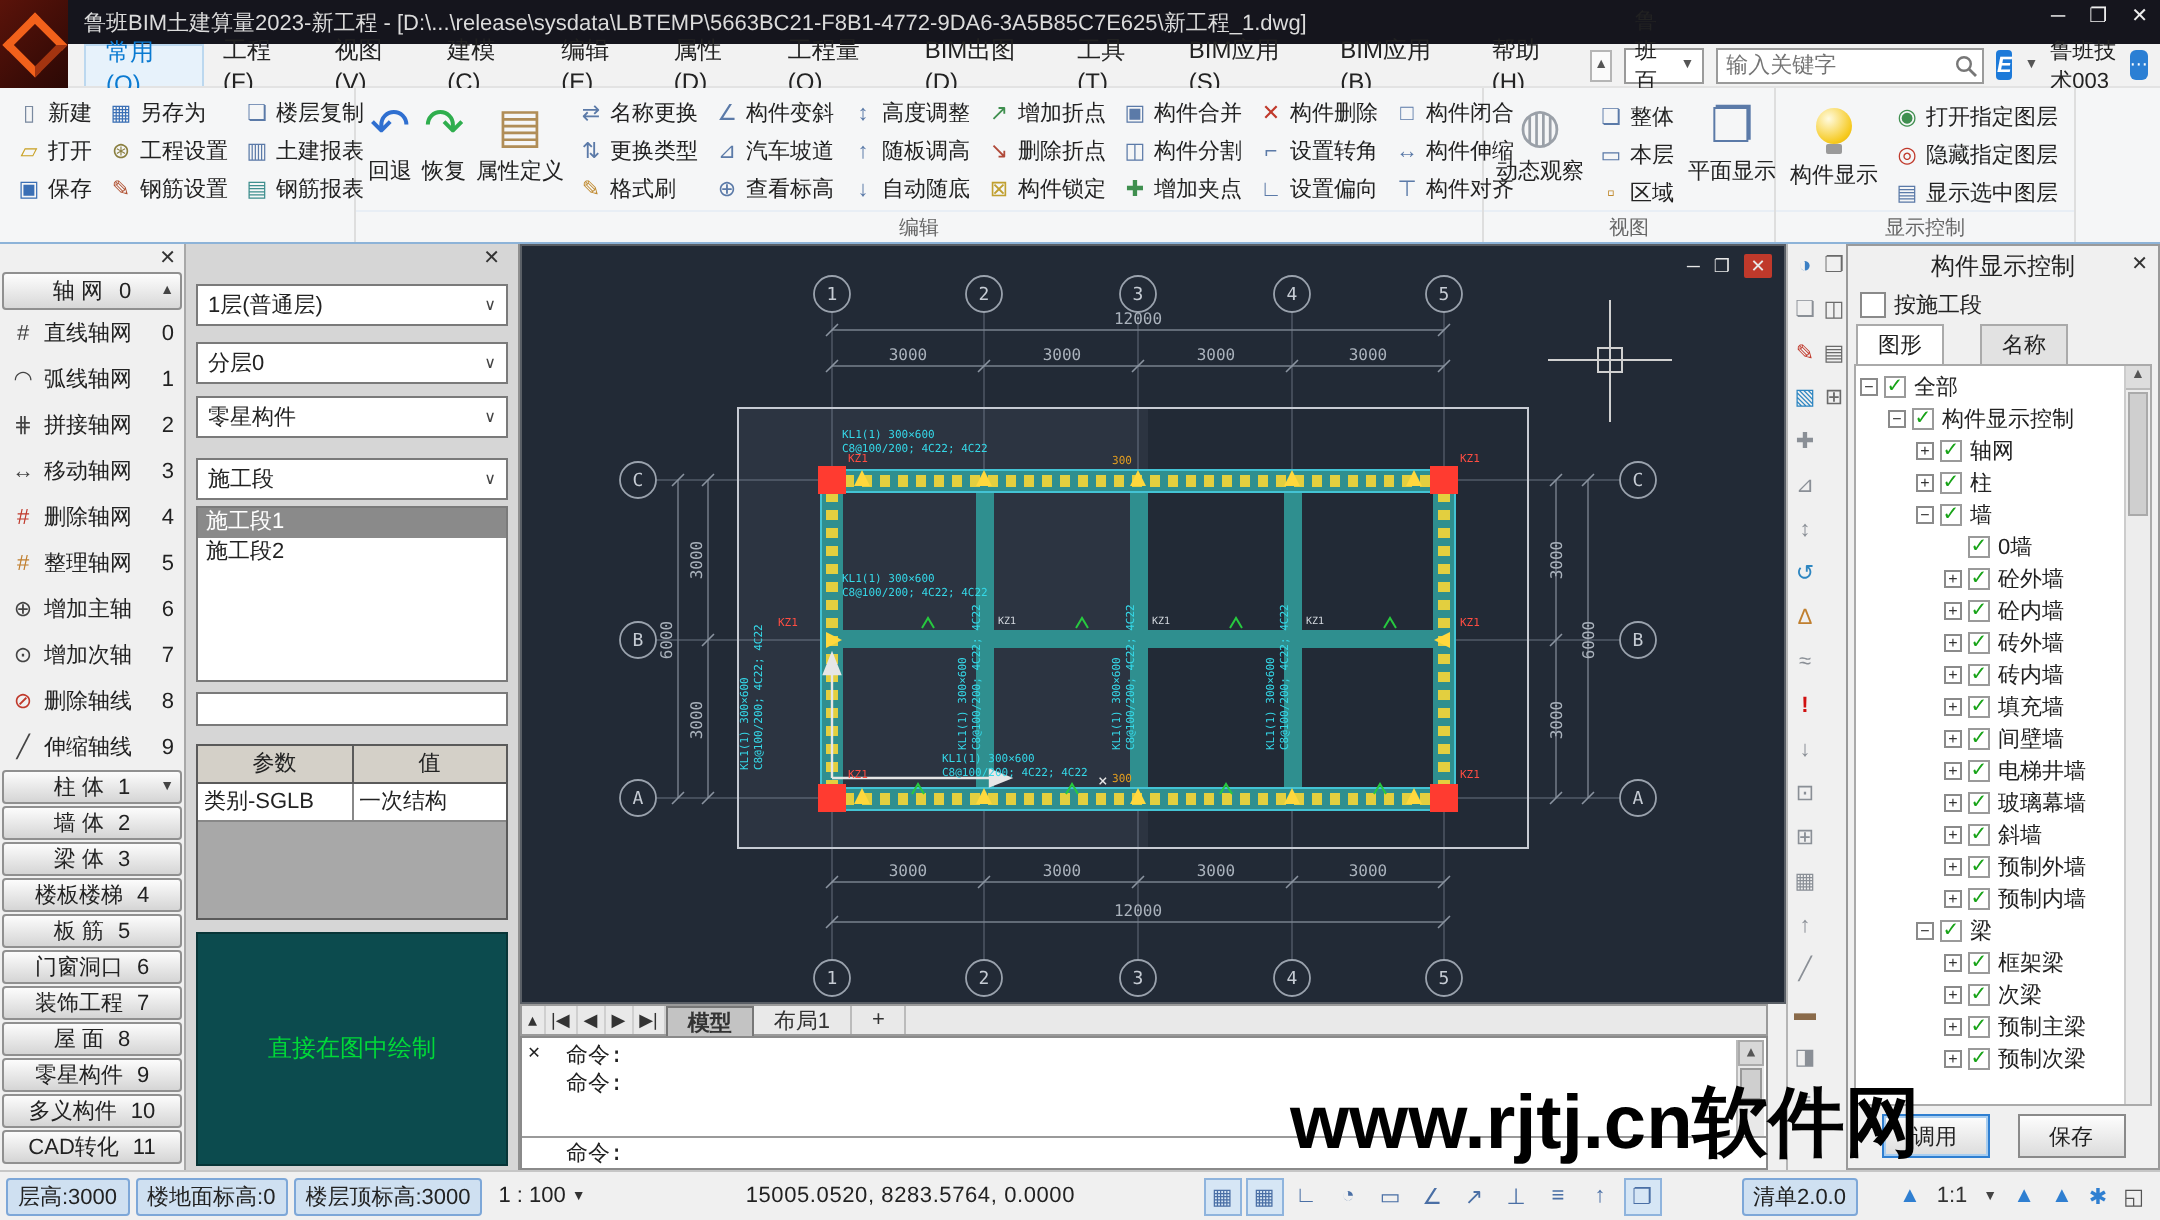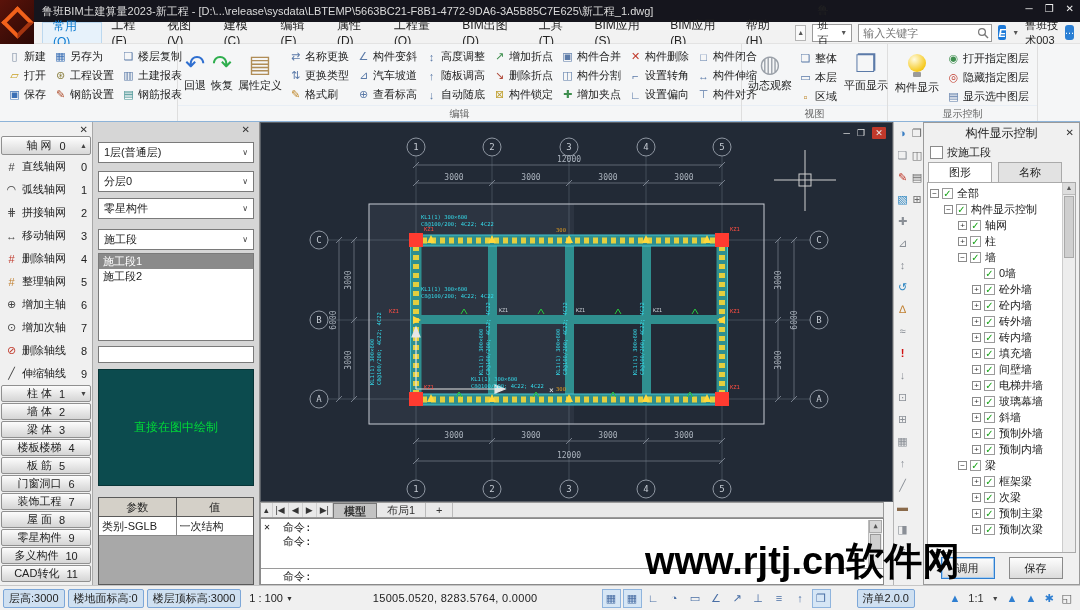--- a/index.html
+++ b/index.html
@@ -117,21 +117,21 @@
   .rt-col{display:flex;flex-direction:column;align-items:center;padding-top:4px}
   .rt-ico{width:15px;height:15px;margin-bottom:7px;font-size:11px;line-height:15px;text-align:center}
   
   #displaypanel{position:absolute;left:923px;top:122px;width:157px;height:463px;background:#f0f0f0;
                 border:1px solid #9a9a9a;box-sizing:border-box;display:flex;flex-direction:column}
   #dp-title{height:20px;display:flex;align-items:center;justify-content:center;font-size:12px;position:relative;flex:none}
   #dp-title .closex{position:absolute;right:5px;top:4px}
   .cbrow{display:flex;align-items:center;gap:4px;padding:2px 6px;font-size:11px;flex:none}
   .cbox{width:11px;height:11px;border:1px solid #8a8a8a;background:#fff;flex:none}
   #dp-tabs{display:flex;padding-left:4px;flex:none}
-  .dptab{padding:2px 20px;font-size:11px;border:1px solid #aaa;border-bottom:none;background:#e2e2e2;margin-right:6px}
+  .dptab{padding:2px 10px;font-size:11px;border:1px solid #aaa;border-bottom:none;background:#e2e2e2;margin-right:18px}
   .dptab.active{background:#fff}
   #dp-tree{flex:1;background:#fff;border:1px solid #aaa;margin:0 3px;position:relative;overflow:hidden;padding-top:2px}
   .tr-row{display:flex;align-items:center;height:16px;font-size:11px;white-space:nowrap}
   .exp{width:9px;height:9px;border:1px solid #8a8a8a;background:#fff;font-size:8px;line-height:7px;
        text-align:center;margin-right:3px;color:#333;flex:none;box-sizing:border-box}
   .exp:empty{visibility:hidden}
   .cb{width:11px;height:11px;border:1px solid #9a9a9a;background:#fff;color:#17a317;font-size:10px;
       font-weight:bold;line-height:9px;text-align:center;margin-right:4px;flex:none;box-sizing:border-box}
   #treescroll{position:absolute;right:0;top:0;bottom:0;width:12px;background:#ededed;border-left:1px solid #ccc}
   #treescroll .sa{height:11px;font-size:7px;text-align:center;color:#555;line-height:10px;background:#ddd;border-bottom:1px solid #bbb}
@@ -143,21 +143,21 @@
   
   #statusbar{position:absolute;left:0;top:585px;width:1080px;height:25px;background:#f0f0f0;
              border-top:1px solid #c6c6c6;display:flex;align-items:center;font-size:11px;box-sizing:border-box}
   .chip{background:#cfe0f1;border:1px solid #7da7d8;border-radius:2px;padding:1px 5px;margin-left:3px;white-space:nowrap}
   #scalechip{margin-left:8px;display:flex;align-items:center;gap:3px}
   #coords{margin-left:80px;color:#222;letter-spacing:.3px}
   #stat-icons{display:flex;gap:2px;margin-left:64px}
   .st-ico{width:17px;height:17px;border:1px solid transparent;display:flex;align-items:center;justify-content:center;
           font-size:11px;color:#4a6fa5}
   .st-ico.on{background:#d6e6f5;border-color:#8fb4dd}
-  #verchip{margin-left:26px}
+  #verchip{margin-left:40px}
   #rb-icons{margin-left:auto;display:flex;align-items:center;gap:8px;padding-right:8px;color:#2f7fd1}
   #rb-icons .sml{font-size:7px;color:#444}
   
   #watermark{position:absolute;left:645px;top:536px;z-index:60;font-size:38px;font-weight:800;color:#000;
              white-space:nowrap;letter-spacing:0px}
   
   text{font-family:"DejaVu Sans Mono",monospace}
 </style>
 </head>
 <body>
@@ -593,32 +593,32 @@
   <div class="dd" style="margin-top:10px">
       <span>施工段</span>
       <span class="car">∨</span>
     </div>
   <div id="seclist">
 
   <div class="lrow selected"><span>施工段1</span></div>
       <div class="lrow"><span>施工段2</span></div>
     </div>
   <div id="secinput"></div>
-  <div id="drawhint">
-    <span>直接在图中绘制</span>
-  </div>
   <div id="paramtable">
     <div class="thead">
       <div>参数</div>
       <div>值</div>
     </div>
     <div class="trow">
       <div>类别-SGLB</div>
       <div>一次结构</div>
     </div>
+  </div>
+  <div id="drawhint">
+    <span>直接在图中绘制</span>
   </div>
 </div>
 
 <div id="drawwin">
   <div id="dwctrl">
     <span>─</span>
     <span>❐</span>
     <span class="dwclose">
         <span>✕</span>
       </span>

